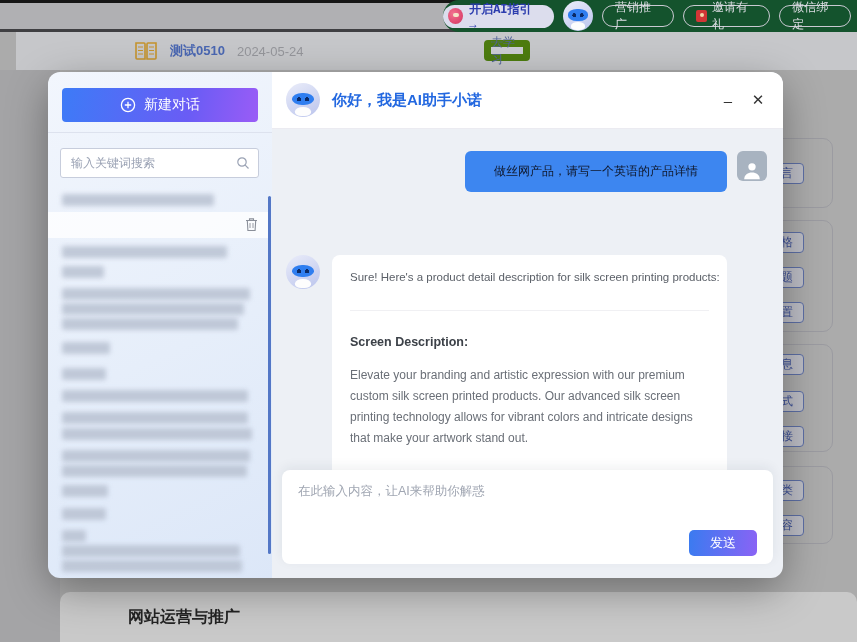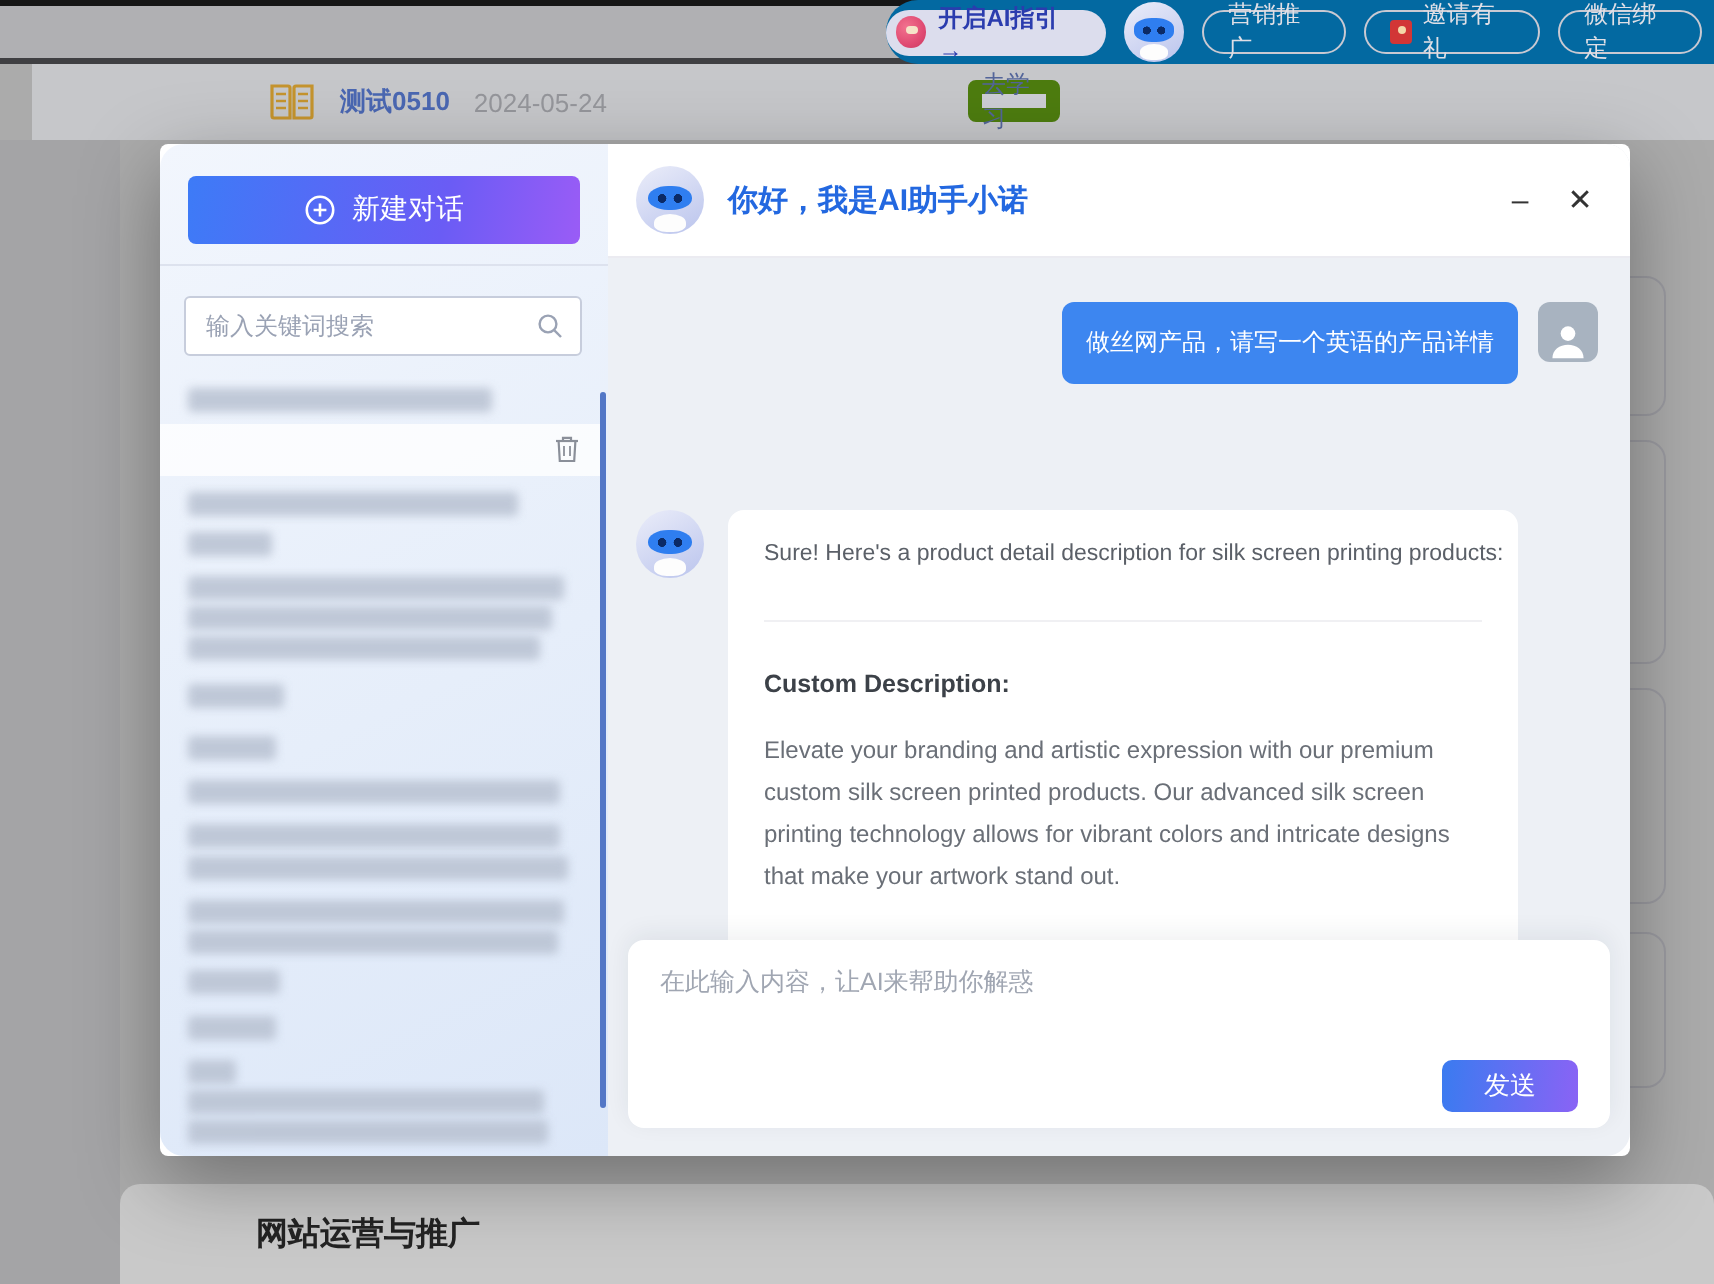--- a/index.html
+++ b/index.html
@@ -4,23 +4,23 @@
 <style>
   * { margin:0; padding:0; box-sizing:border-box; }
   html,body { width:857px; height:642px; overflow:hidden; }
   body { font-family:"Liberation Sans","DejaVu Sans",sans-serif; }
   #stage { position:relative; width:857px; height:642px; background:#ababab; overflow:hidden; }
 
   
   .top-glitch { position:absolute; left:0; top:0; width:857px; height:3px; background:#161616; z-index:1; }
   .page-header { position:absolute; left:0; top:3px; width:857px; height:27px; background:#b0b0b3; z-index:1; }
   .header-divider { position:absolute; left:0; top:29px; width:857px; height:3px; background:#3f3f42; z-index:2; }
-  .topbar-panel { position:absolute; right:0; top:0; width:414px; height:32px; background:#0369a1;
+  .topbar-panel { position:absolute; right:0; top:0; width:414px; height:32px; background:#14532d;
                   border-radius:16px 0 0 16px; display:flex; align-items:center; justify-content:flex-end;
-                  gap:9px; padding:0 6px 0 0; z-index:3; }
+                  gap:9px; padding:0 6px 0 0; z-index:3;font-family:Liberation Mono, monospace; }
   .ai-guide-pill { display:flex; align-items:center; gap:6px; height:23px; padding:0 12px 0 5px;
                    background:#dcdded; border-radius:13px; color:#2b3cae; font-size:12px; font-weight:bold; }
   .ai-guide-dot { width:16px; height:16px; border-radius:50%;
                   background:radial-gradient(circle at 35% 35%, #f2728f, #e04a72 60%, #c93a60);
                   position:relative; }
   .ai-guide-dot::after { content:""; position:absolute; left:5px; top:5px; width:6px; height:4px;
                          border-radius:2px; background:#f6e3c8; }
   .topbar-robot { width:30px; height:30px; }
   .pill-outline { display:flex; align-items:center; gap:5px; height:22px; padding:0 12px;
                   border:1px solid #c9c9d2; border-radius:12px; color:#dfdfe6; font-size:12px; background:transparent; }
@@ -43,21 +43,21 @@
   .bg-card-btn { position:absolute; left:758px; width:46px; height:21px; background:#bdbec6;
                  border:1px solid #5d6fa5; border-radius:4px; color:#3c5098; font-size:12px;
                  display:flex; align-items:center; justify-content:center; overflow:hidden; z-index:2; }
 
   .footer-card { position:absolute; left:60px; top:592px; width:797px; height:50px; background:#c9c9c9;
                  border-radius:10px 10px 0 0; z-index:1; }
   .footer-heading { position:absolute; left:68px; top:15px; font-size:16px; font-weight:bold; color:#232323; }
 
   
   .modal { position:absolute; left:48px; top:72px; width:735px; height:506px; background:#fff;
-           border-radius:4px; box-shadow:0 12px 40px rgba(0,0,0,.35); z-index:10;margin-left:32px; }
+           border-radius:20px; box-shadow:0 12px 40px rgba(0,0,0,.35); z-index:10; }
 
   .sidebar { position:absolute; left:0; top:0; width:224px; height:506px; border-radius:12px 0 0 12px;
              background:linear-gradient(155deg,#f2f6fd 0%,#e6eefa 55%,#dce7f8 100%); overflow:hidden; }
   .new-chat-btn { position:absolute; left:14px; top:16px; width:196px; height:34px; border-radius:4px;
                   background:linear-gradient(100deg,#3d7bf7 0%,#6a5cf5 65%,#9a5cf6 100%);
                   color:#fff; font-size:14px; display:flex; align-items:center; justify-content:center; gap:8px; }
   .sidebar-divider { position:absolute; left:0; top:60px; width:224px; height:1px; background:#dde2ee; }
   .search-box { position:absolute; left:12px; top:76px; width:199px; height:30px; background:#fff;
                 border:1px solid #c7cddc; border-radius:3px; display:flex; align-items:center; }
   .search-box input { flex:1; border:none; outline:none; background:transparent; font-size:12px;
@@ -78,21 +78,21 @@
   .chat-header { position:absolute; left:0; top:0; width:511px; height:57px; background:#fff;
                  border-radius:0 12px 0 0; border-bottom:1px solid #ebebf1;
                  display:flex; align-items:center; }
   .chat-header .robot { margin-left:14px; }
   .chat-title { margin-left:12px; font-size:15px; font-weight:bold; color:#2368e0; flex:1; }
   .win-btn { width:22px; color:#333; font-size:15px; text-align:center; margin-right:8px; cursor:default; }
   .win-btn.close { margin-right:14px; }
 
   .chat-body { position:absolute; left:0; top:57px; width:511px; height:449px; }
   .user-row { position:absolute; right:16px; top:22px; display:flex; align-items:flex-start; gap:10px; }
-  .user-bubble { background:#3d86f0; color:#ffffff; font-size:12px; line-height:1.4; padding:12px 12px;
+  .user-bubble { background:#3d86f0; color:#0f172a; font-size:12px; line-height:1.4; padding:12px 29px;
                  border-radius:6px; max-width:330px; }
   .user-avatar { width:30px; height:30px; background:#a8b3c0; border-radius:6px;
                  display:flex; align-items:flex-end; justify-content:center; overflow:hidden; }
 
   .ai-row { position:absolute; left:14px; top:126px; display:flex; align-items:flex-start; }
   .ai-bubble { margin-left:12px; width:395px; background:#fff; border-radius:8px; padding:14px 18px 70px 18px; }
   .ai-line { font-size:11.5px; color:#5b6068; line-height:1.5; white-space:nowrap; }
   .ai-hr { border:none; border-top:1px solid #f0f0f3; margin:24px 0; }
   .ai-heading { font-size:12.5px; font-weight:bold; color:#3c4148; margin-top:22px; }
   .ai-para { font-size:12px; color:#6a6f77; line-height:1.75; margin-top:16px; }
@@ -260,21 +260,21 @@
         </div>
 
         <div class="ai-row">
           <div class="robot robot-34">
             <div class="visor"></div>
             <div class="chin"></div>
           </div>
           <div class="ai-bubble">
             <div class="ai-line">Sure! Here's a product detail description for silk screen printing products:</div>
             <hr class="ai-hr">
-            <div class="ai-heading">Custom Description:</div>
+            <div class="ai-heading">Screen Description:</div>
             <div class="ai-para">Elevate your branding and artistic expression with our premium custom silk screen printed products. Our advanced silk screen printing technology allows for vibrant colors and intricate designs that make your artwork stand out.</div>
             <div class="ai-heading">Key Features:</div>
           </div>
         </div>
 
         <div class="composer">
           <textarea placeholder="在此输入内容，让AI来帮助你解惑" style=""></textarea>
           <div class="send-btn">发送</div>
         </div>
       </div>

